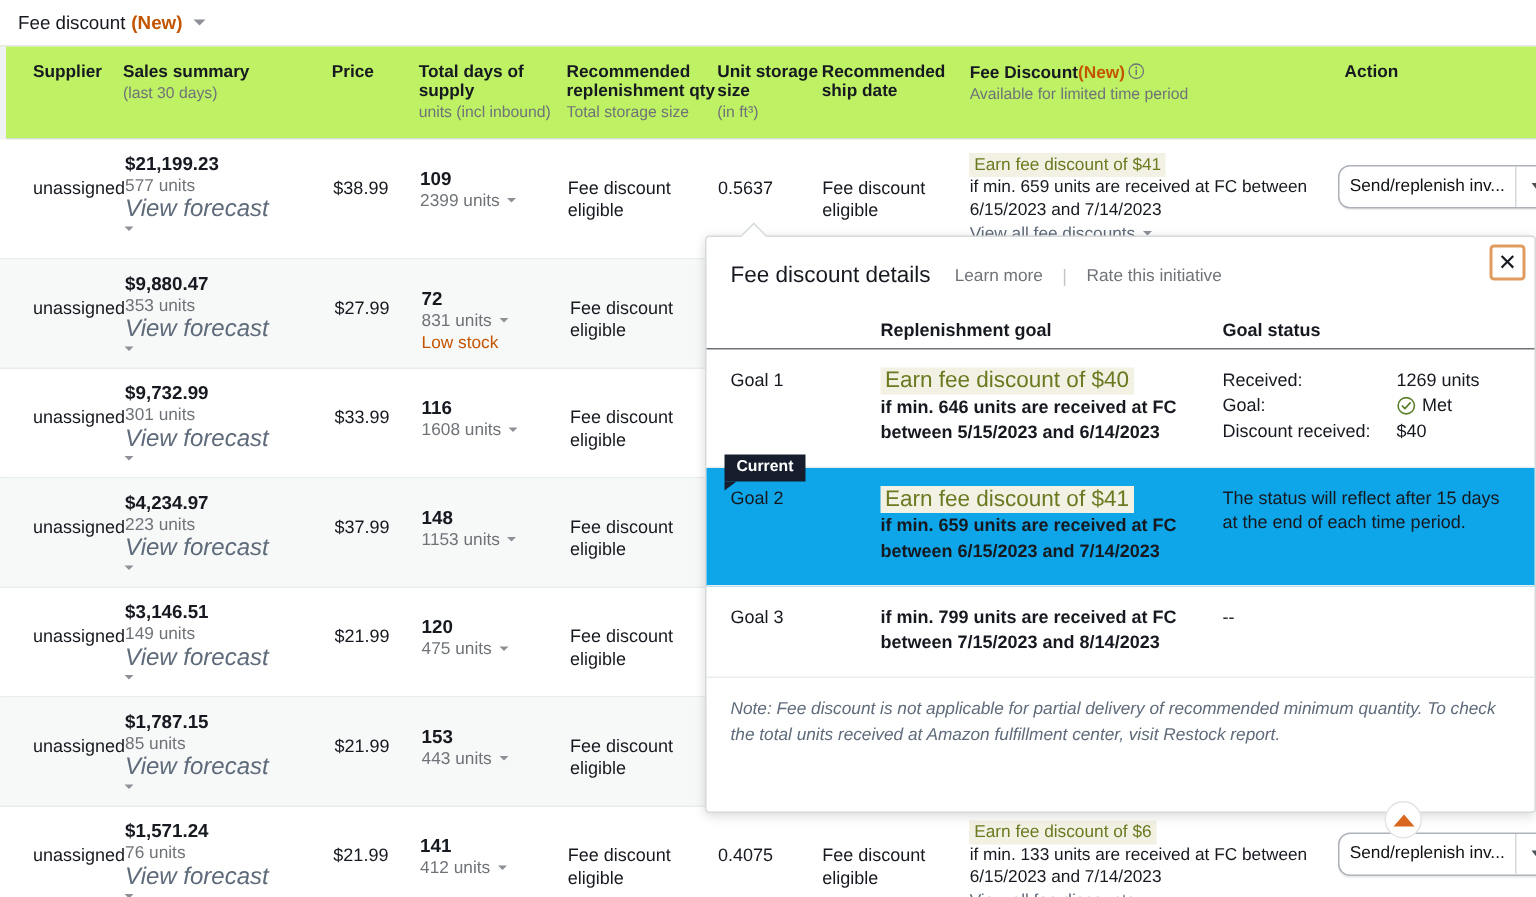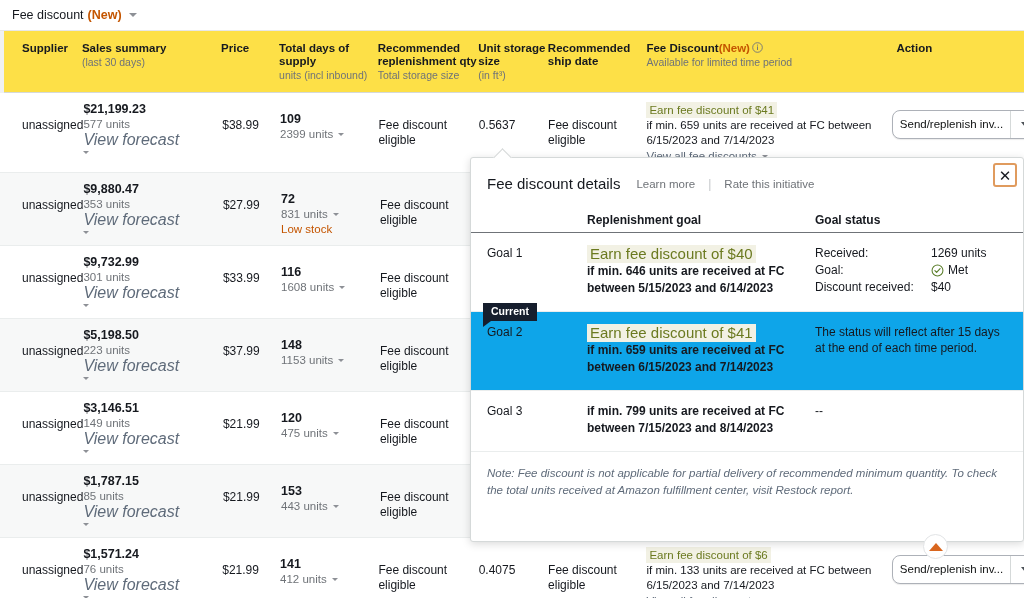--- a/index.html
+++ b/index.html
@@ -30,21 +30,21 @@
     width:0;height:0;
     border-left:4px solid transparent;
     border-right:4px solid transparent;
     border-top:4px solid #8d9096;
   }
 
   
   .table{ width:1024px; }
   .thead{
     display:flex;
-    background:#fde047;
+    background:#bef264;
     border-bottom:1px solid #d5d9d9;
     padding:8px 0 10px 0;
     min-height:54px;
   }
   .thead .th{
     font-size:11.5px;
     font-weight:700;
     color:#16191f;
     line-height:13px;
     padding-top:3px;
@@ -385,21 +385,21 @@
     <div class="cell col-rec mid">Fee discount eligible</div>
     <div class="cell col-unit mid">0.57</div>
     <div class="cell col-ship mid"></div>
     <div class="cell col-fee feebox"></div>
     <div class="cell col-action"></div>
   </div>
 
   <div class="row alt">
     <div class="cell col-supplier mid">unassigned</div>
     <div class="cell col-sales">
-      <div class="strong">$5,198.50</div>
+      <div class="strong">$4,234.97</div>
       <div class="muted">223 units</div>
       <div class="linkish">View forecast</div>
       <div class="chev-row"></div>
     </div>
     <div class="cell col-price mid">$37.99</div>
     <div class="cell col-days" style="padding-top:10px">
       <div class="strong">148</div>
       <div class="muted"><span>1153 units</span><span class="chev"></span></div>
     </div>
     <div class="cell col-rec mid">Fee discount eligible</div>

